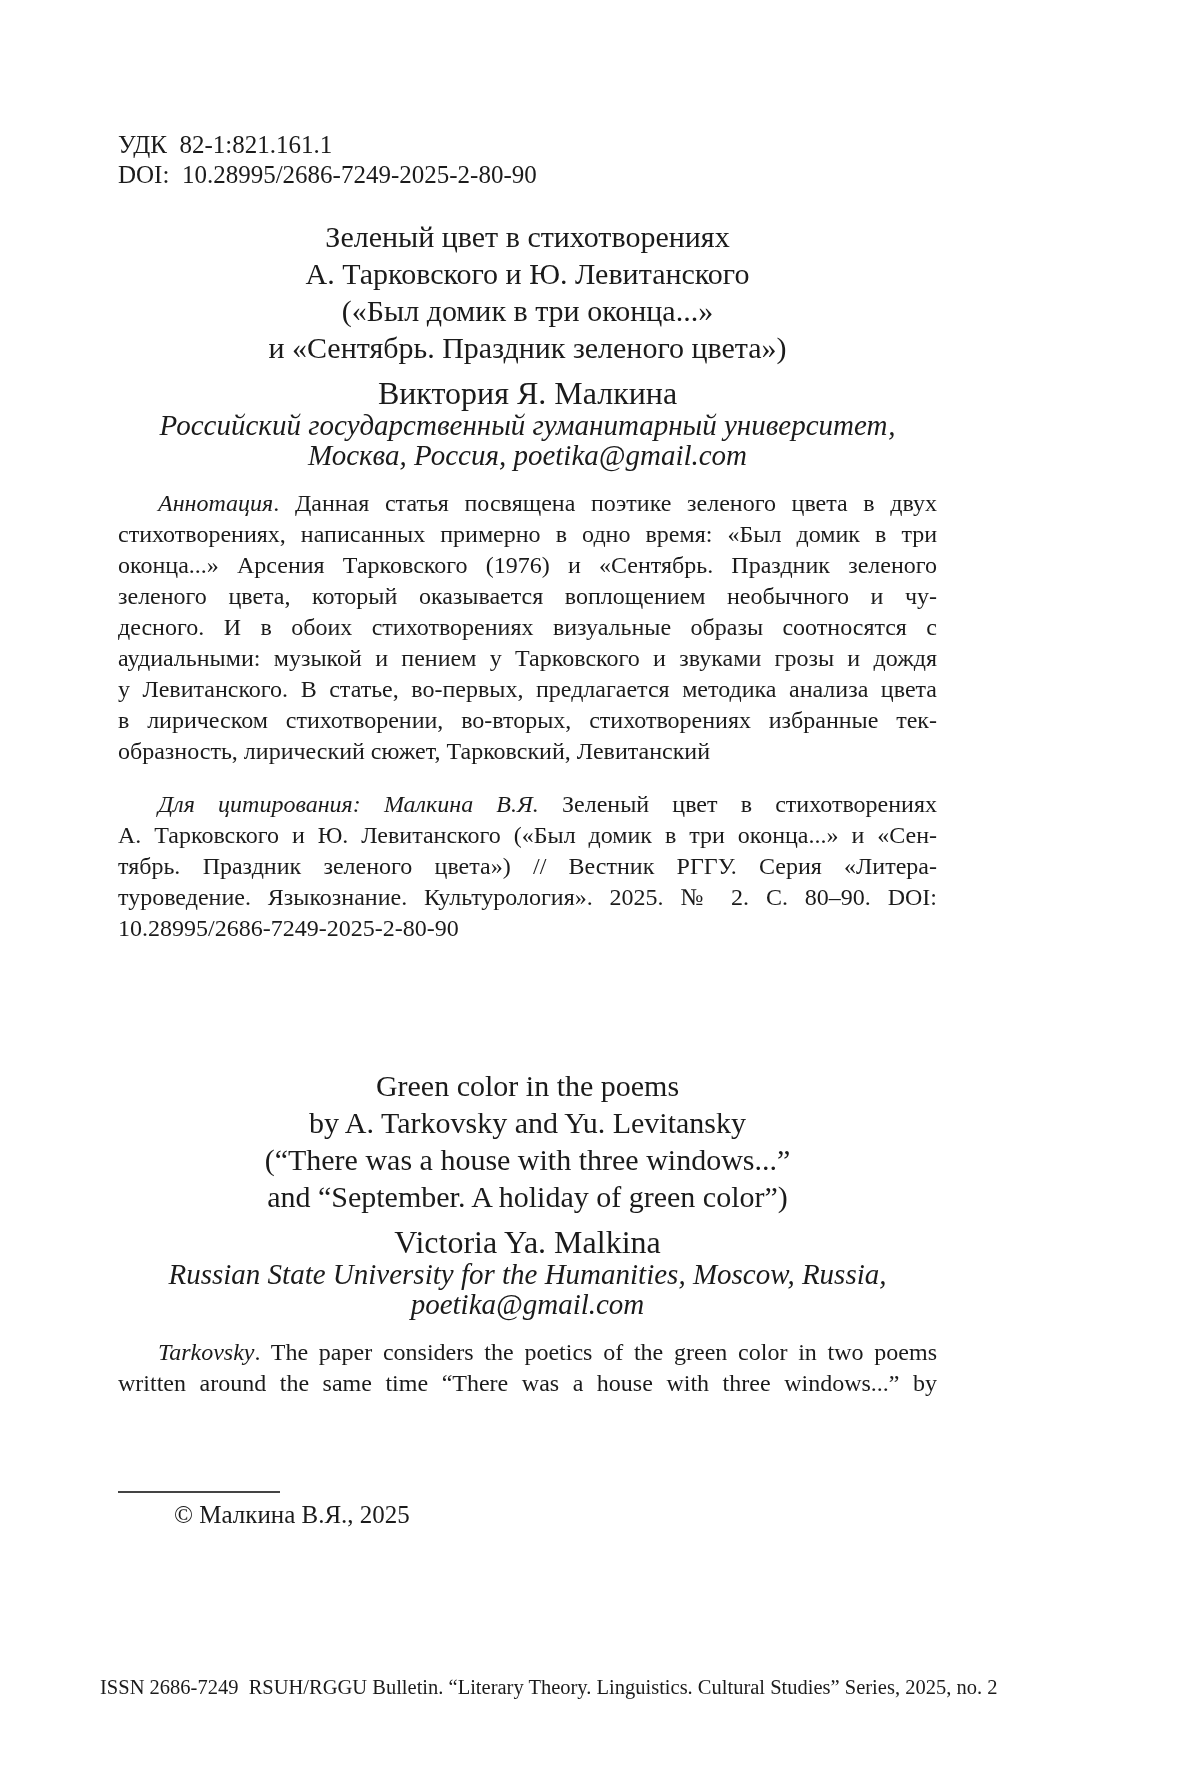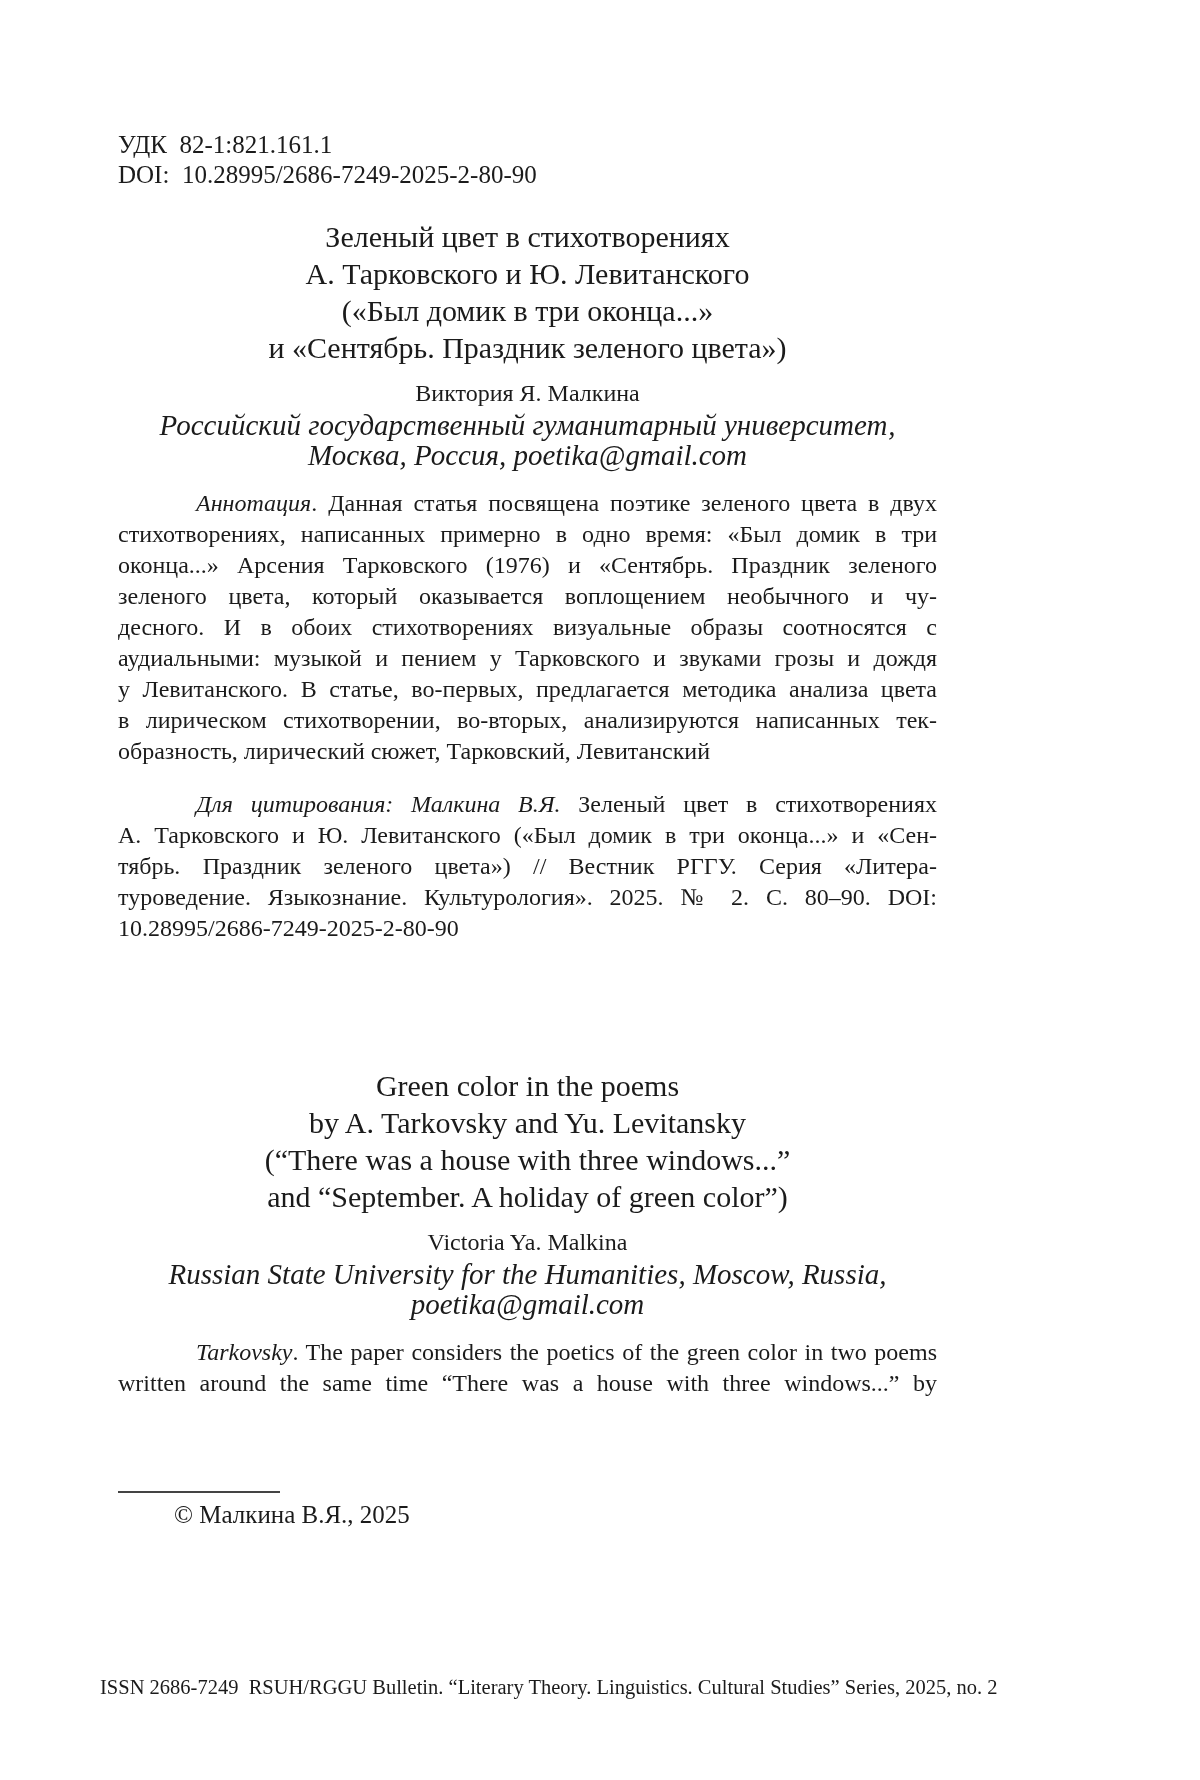--- a/index.html
+++ b/index.html
@@ -34,21 +34,21 @@
     line-height: 37px;
     font-weight: normal;
     text-align: center;
   }
   .title-en {
     margin-top: 123px;
   }
   .tline { display: block; }
   .author {
     margin-top: 10px;
-    font-size: 24px;
+    font-size: 32px;
     line-height: 34px;
     text-align: center;
   }
   .affil {
     font-size: 29px;
     line-height: 30px;
     font-style: italic;
     text-align: center;
   }
   .para {
@@ -58,21 +58,21 @@
   .para-cite { margin-top: 22px; }
   .line {
     font-size: 24px;
     line-height: 31px;
   }
   .j {
     text-align: justify;
     text-align-last: justify;
   }
   .first { text-indent: 40px; }
-  .ital { font-style: italic; margin-left: 38px; }
+  .ital { font-style: italic; }
   .footnote {
     margin-top: 92px;
   }
   .footnote-rule {
     width: 162px;
     height: 0;
     border-top: 2px solid #444444;
   }
   .copyright {
     margin-top: 6px;
@@ -116,21 +116,21 @@
     </div>
 
     <div class="para">
       <div class="line first j"><span class="ital">Аннотация</span><span>. Данная статья посвящена поэтике зеленого цвета в двух</span></div>
       <div class="line j">стихотворениях, написанных примерно в одно время: «Был домик в три</div>
       <div class="line j">оконца...» Арсения Тарковского (1976) и «Сентябрь. Праздник зеленого</div>
       <div class="line j">зеленого цвета, который оказывается воплощением необычного и чу-</div>
       <div class="line j">десного. И в обоих стихотворениях визуальные образы соотносятся с</div>
       <div class="line j">аудиальными: музыкой и пением у Тарковского и звуками грозы и дождя</div>
       <div class="line j">у Левитанского. В статье, во-первых, предлагается методика анализа цвета</div>
-      <div class="line j">в лирическом стихотворении, во-вторых, анализируются написанных тек-</div>
+      <div class="line j">в лирическом стихотворении, во-вторых, стихотворениях избранные тек-</div>
     </div>
 
     <div class="para para-tight">
       <div class="line">образность, лирический сюжет, Тарковский, Левитанский</div>
     </div>
 
     <div class="para para-cite">
       <div class="line first j"><span class="ital">Для цитирования: Малкина В.Я.</span><span> Зеленый цвет в стихотворениях</span></div>
       <div class="line j">А. Тарковского и Ю. Левитанского («Был домик в три оконца...» и «Сен-</div>
       <div class="line j">тябрь. Праздник зеленого цвета») // Вестник РГГУ. Серия «Литера-</div>

